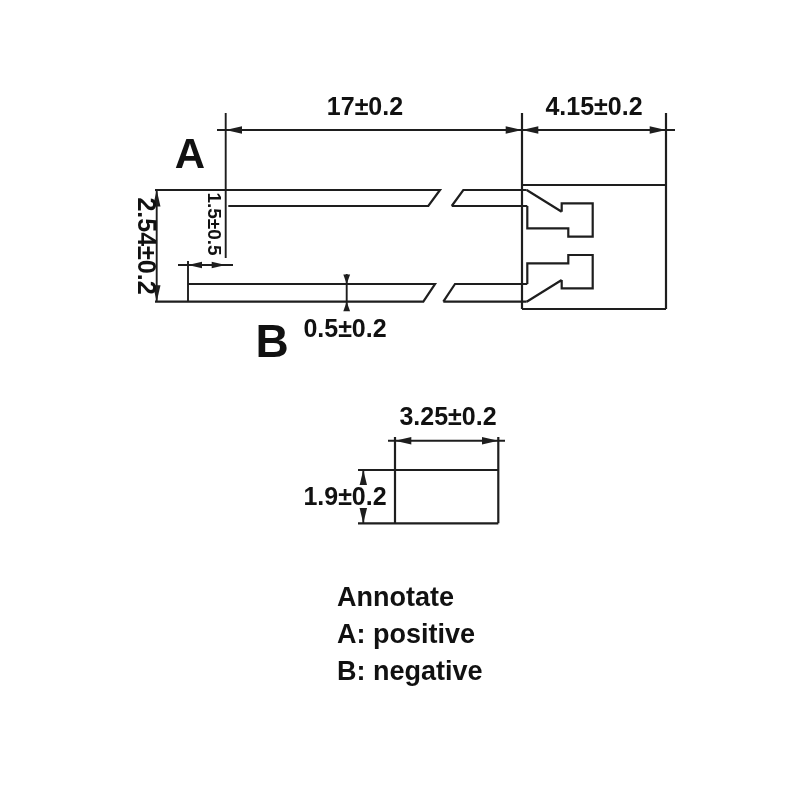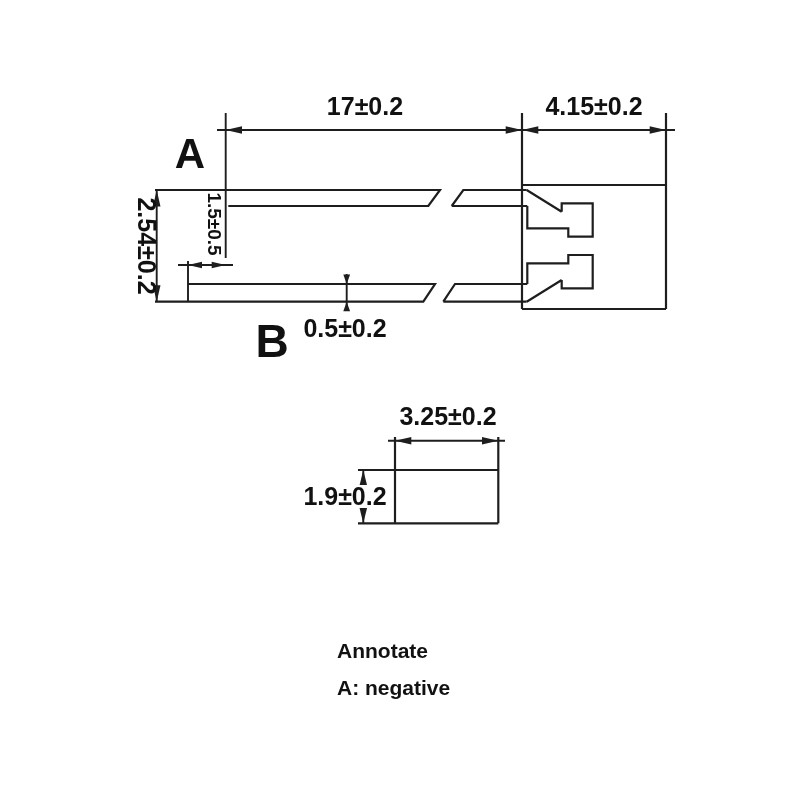--- a/index.html
+++ b/index.html
@@ -43,23 +43,23 @@
   .viewlabel {
     fill: #111111;
     font-family: "Liberation Sans", sans-serif;
     font-weight: 600;
     text-anchor: middle;
   }
   .textmask { fill: #ffffff; stroke: none; }
   .notes {
     position: absolute;
     left: 337px;
-    top: 632px;
+    top: 579px;
     color: #111111;
-    font-size: 21px;
+    font-size: 27px;
     font-weight: 600;
     line-height: 37px;
     white-space: nowrap;
   }
 </style>
 </head>
 <body>
 
 <div class="canvas">
 
@@ -116,16 +116,17 @@
 
     <path class="dimline" d="M363.3,470 V523.3"></path>
     <polygon class="arrow" points="363.3,470 359.5,485.5 367.1,485.5"></polygon>
     <polygon class="arrow" points="363.3,523.3 359.5,507.8 367.1,507.8"></polygon>
     <rect class="textmask" x="299" y="485" width="92" height="23"></rect>
     <text class="dimtext" x="345" y="505">1.9±0.2</text>
   </svg>
 
   <div class="notes">
     <div>Annotate</div>
-    <div>A: negative</div>
+    <div>A: positive</div>
+    <div>B: negative</div>
   </div>
 
 </div>
 
 </body></html>

